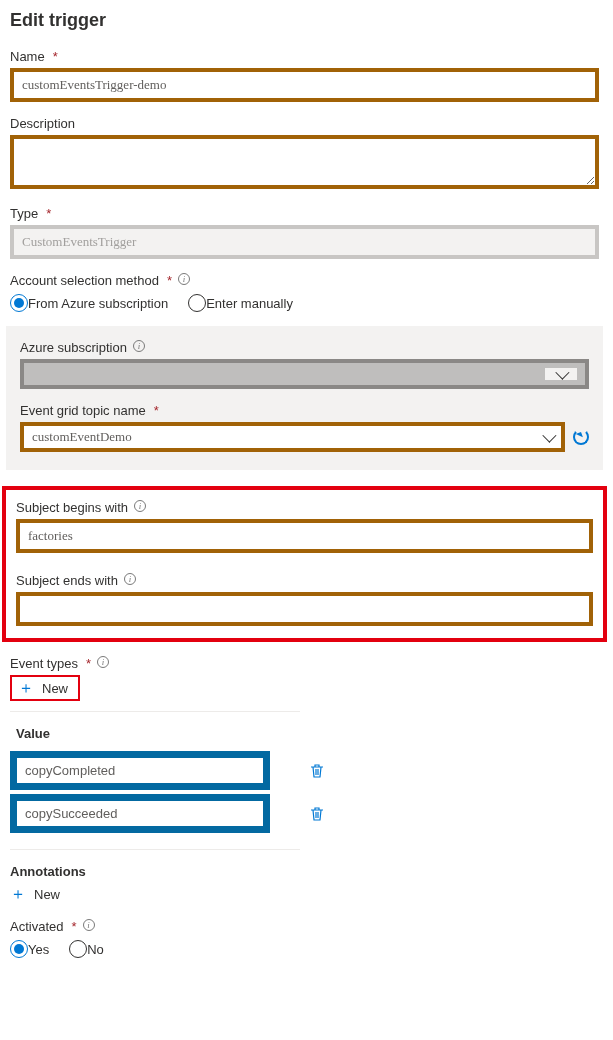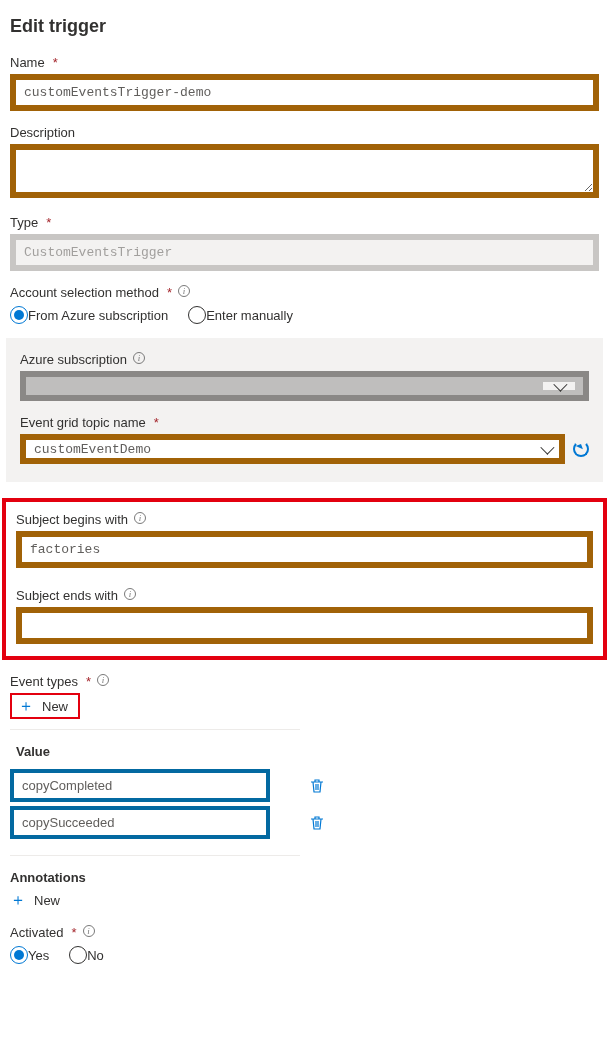--- a/index.html
+++ b/index.html
@@ -6,21 +6,21 @@
   body {
     margin: 0;
     padding: 0;
     font-family: "Segoe UI", Arial, sans-serif;
     font-size: 13px;
     color: #323130;
     background: #fff;
     width: 613px;
   }
   .panel {
-    padding: 14px 14px 0 10px;
+    padding: 8px 14px 0 10px;
   }
   h2.title {
     font-size: 18px;
     font-weight: 600;
     margin: 2px 0 18px 0;
   }
   .field { margin-bottom: 14px; }
   .label-row {
     display: flex;
     align-items: flex-start;
@@ -37,24 +37,24 @@
     align-items: center;
     justify-content: center;
     font-size: 9px;
     color: #7a7a7a;
     font-style: italic;
     font-family: Georgia, serif;
     line-height: 1;
   }
   input.text, textarea.text, .select {
     width: 100%;
-    border: 6px solid #a16207;
+    border: 4px solid #a16207;
     padding: 5px 8px;
     font-size: 13px;
-    font-family: Liberation Mono, monospace;
+    font-family: Liberation Serif, serif;
     background: #fff;
     color: #605e5c;
   }
   textarea.text { height: 54px; resize: both; }
   input.text.disabled {
     background: #f3f2f1;
     color: #a19f9d;
     border-color: #c8c6c4;
   }
   .radio-row { display: flex; gap: 20px; margin-top: 6px; }
@@ -162,21 +162,21 @@
     padding: 6px 6px 8px 6px;
   }
   .et-row {
     display: flex;
     align-items: center;
     gap: 40px;
     padding: 2px 0;
   }
   .et-row input {
     flex: 0 0 260px;
-    border: 4px solid #0369a1;
+    border: 7px solid #0369a1;
     padding: 5px 8px;
     font-size: 13px;
     color: #605e5c;
   }
   .trash-icon {
     width: 14px; height: 16px;
     position: relative;
   }
   .trash-icon svg { display: block; }
   .section-label { font-weight: 700; margin-bottom: 4px; margin-top: 6px; }

